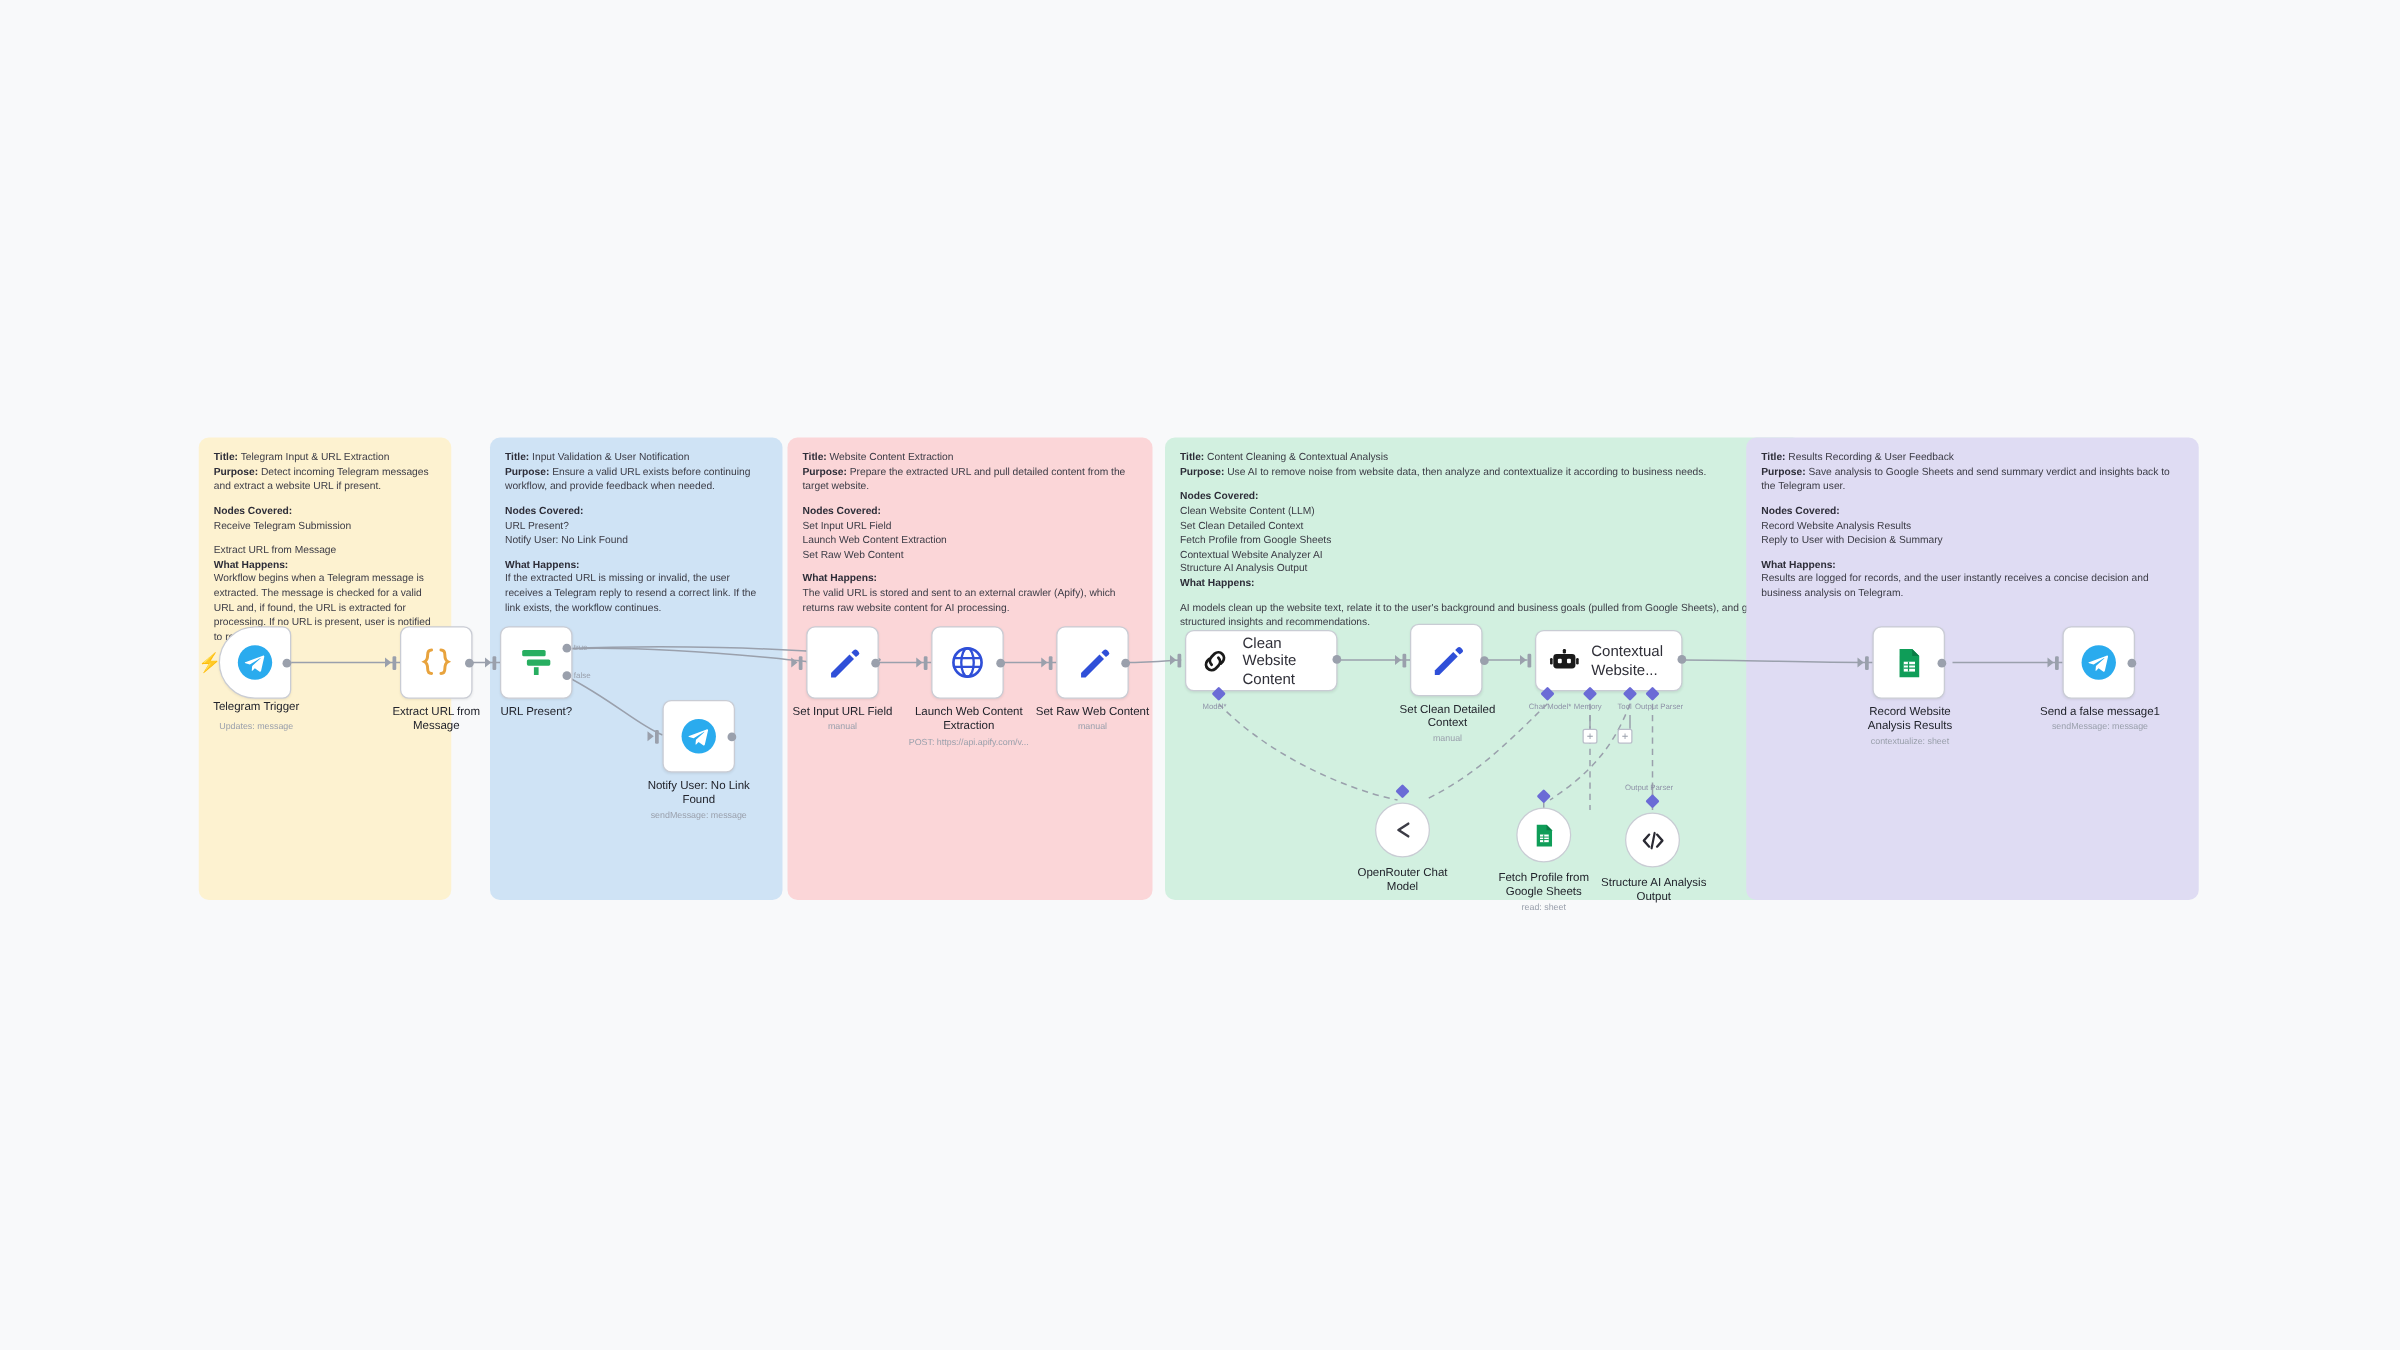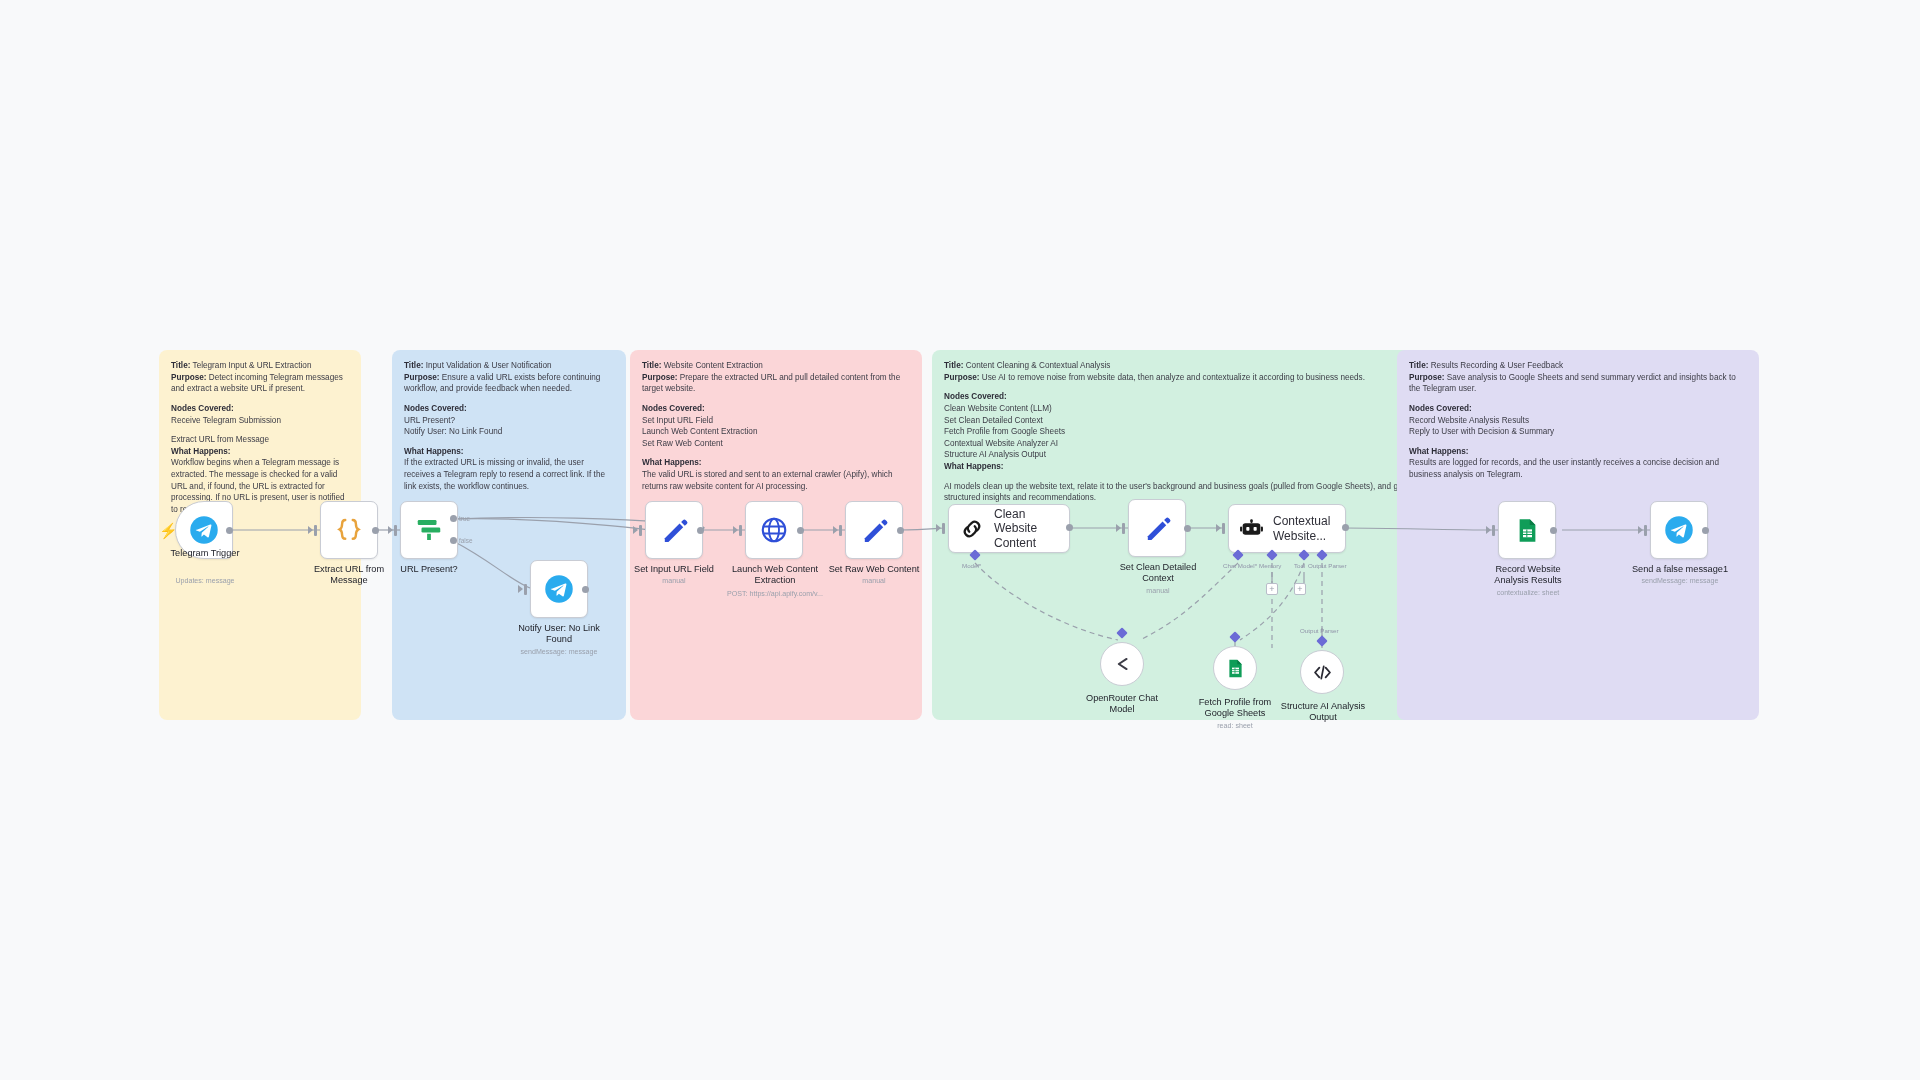--- a/index.html
+++ b/index.html
@@ -204,21 +204,21 @@
 
   <div class="bolt" style="left:159px; top:523px;">⚡</div>
 
   <div class="node trigger" style="left:175px; top:501px;">
     <svg class="ic" width="30" height="30" viewBox="0 0 24 24">
       <circle cx="12" cy="12" r="11" fill="#2AABEE"></circle>
       <path d="M5.8 11.9 17 7.6c.6-.2 1.1.2.9.9l-2 8.8c-.1.6-.6.8-1.1.5l-2.9-2.1-1.4 1.4c-.2.2-.4.2-.6.1l.3-3 5.3-4.8c.2-.2-.1-.3-.3-.2l-6.5 4.1-2.8-.9c-.6-.2-.6-.6.1-.8z" fill="#fff"></path>
     </svg>
   </div>
   <div class="dot" style="left:226px; top:527px;"></div>
-  <div class="caption" style="left:160px; top:548px; width:90px;">Telegram Trigger</div>
+  <div class="caption" style="left:160px; top:560px; width:90px;">Telegram Trigger</div>
   <div class="subcaption" style="left:160px; top:577px; width:90px;">Updates: message</div>
 
   <div class="inbar" style="left:314px; top:525px;"></div>
   <div class="inarrow" style="left:308px; top:526px;"></div>
   <div class="node" style="left:320px; top:501px;">
     <svg class="ic" width="30" height="30" viewBox="0 0 24 24">
       <path d="M9 4c-2 0-2.5 1-2.5 3s-.3 3.6-2 4.5c1.7.9 2 2.5 2 4.5s.5 3 2.5 3" stroke="#E8A33D" stroke-width="1.9" fill="none" stroke-linecap="round"></path>
       <path d="M15 4c2 0 2.5 1 2.5 3s.3 3.6 2 4.5c-1.7.9-2 2.5-2 4.5s-.5 3-2.5 3" stroke="#E8A33D" stroke-width="1.9" fill="none" stroke-linecap="round"></path>
     </svg>
   </div>

